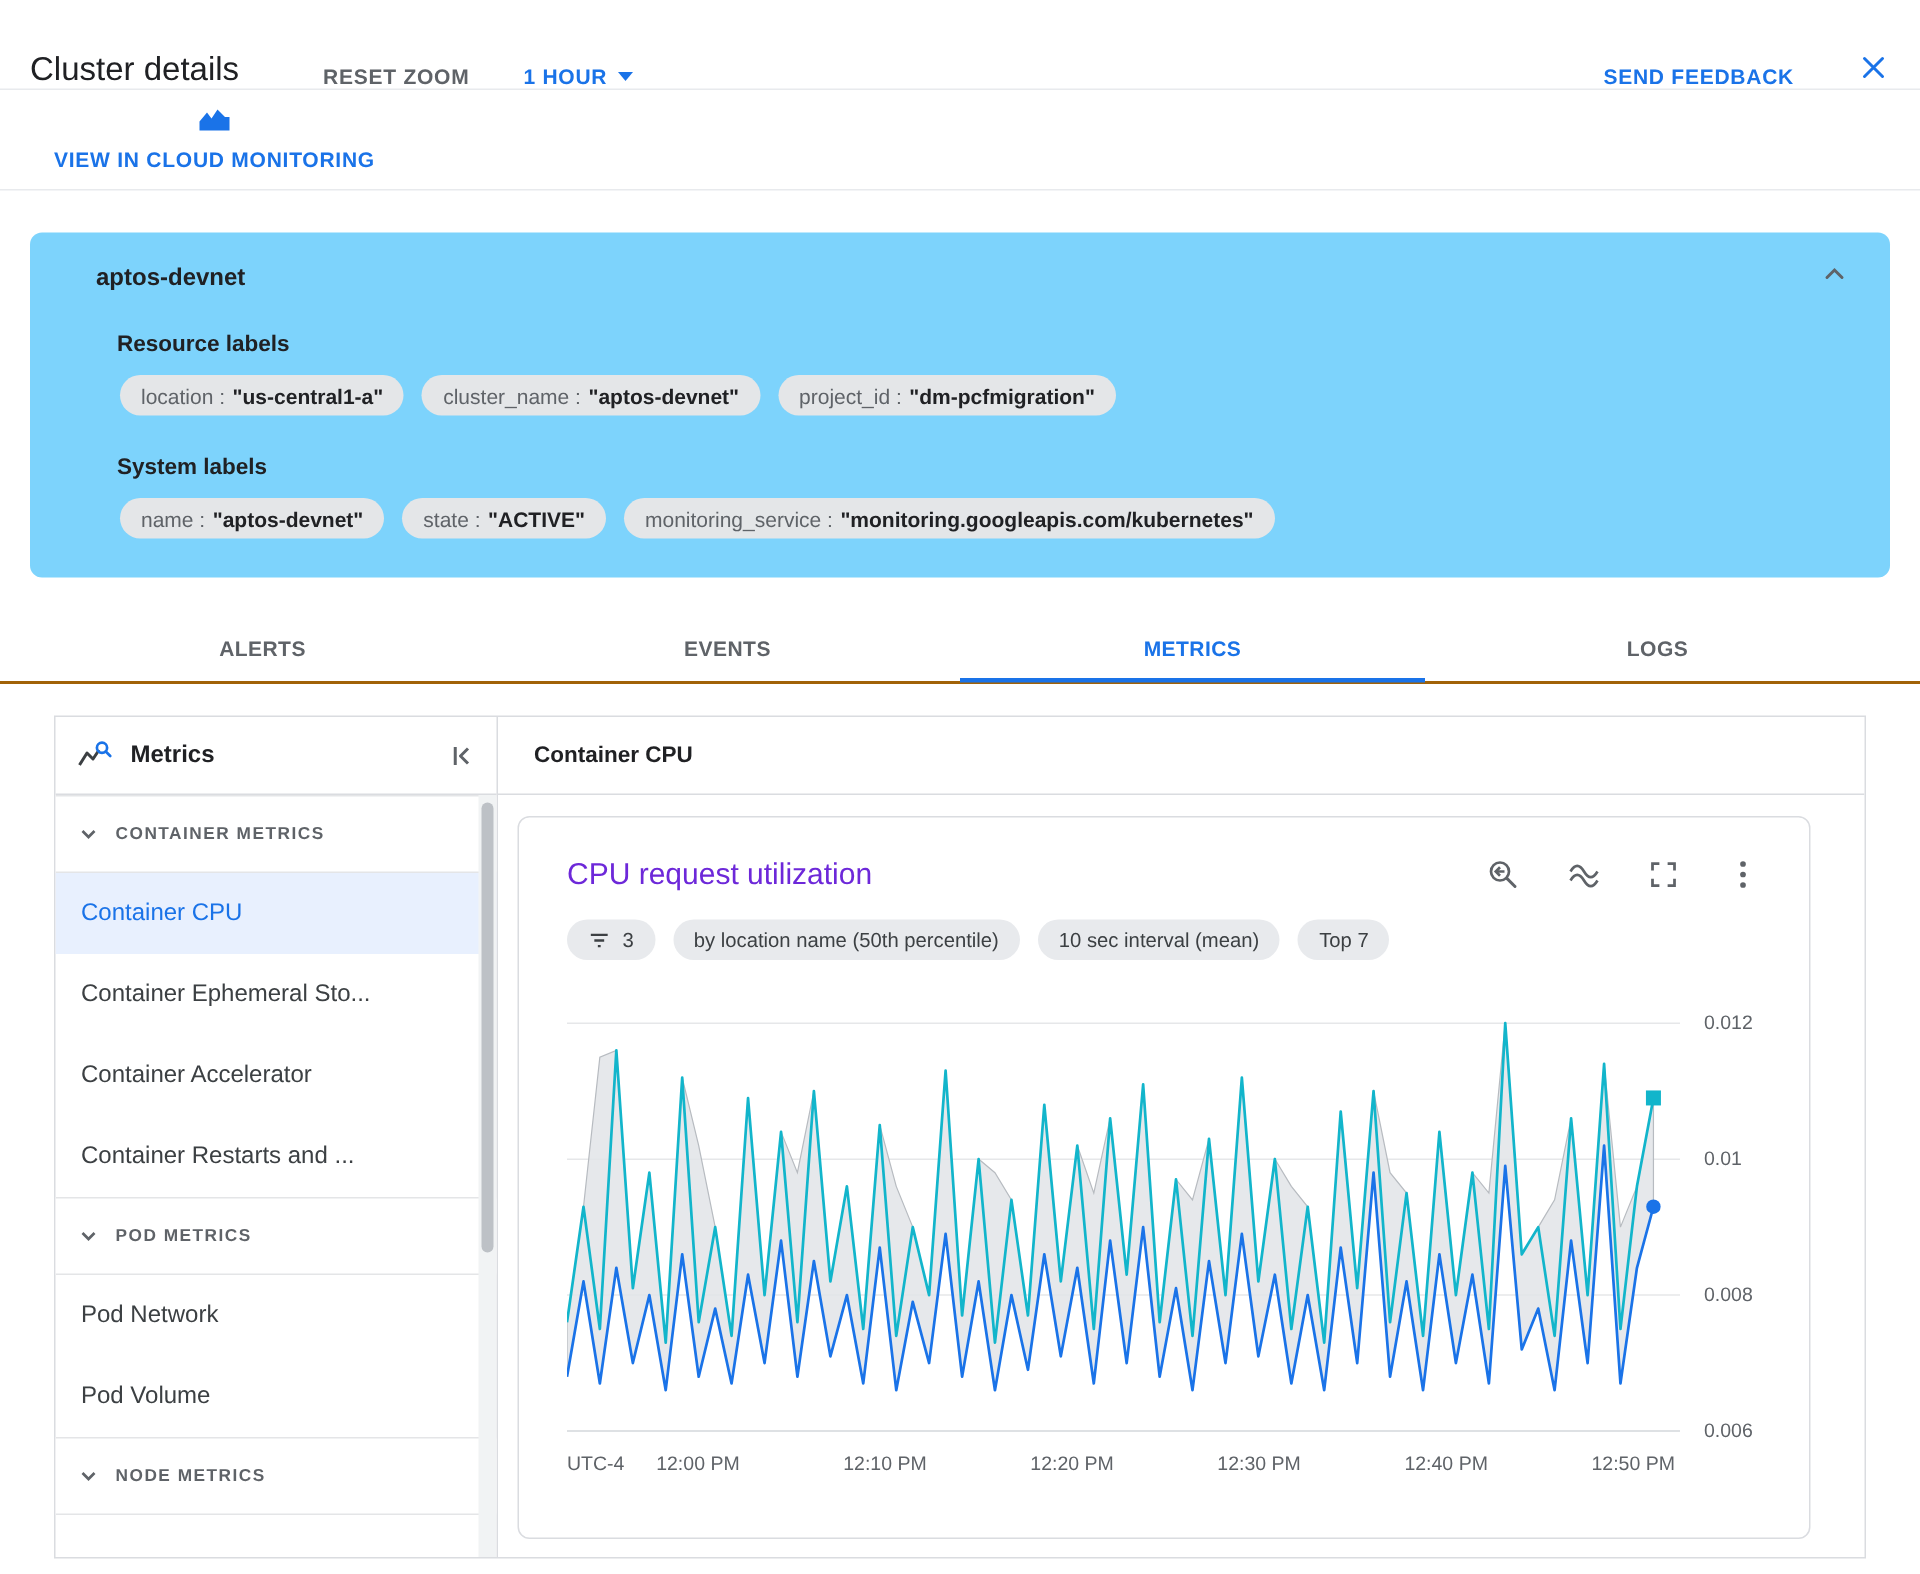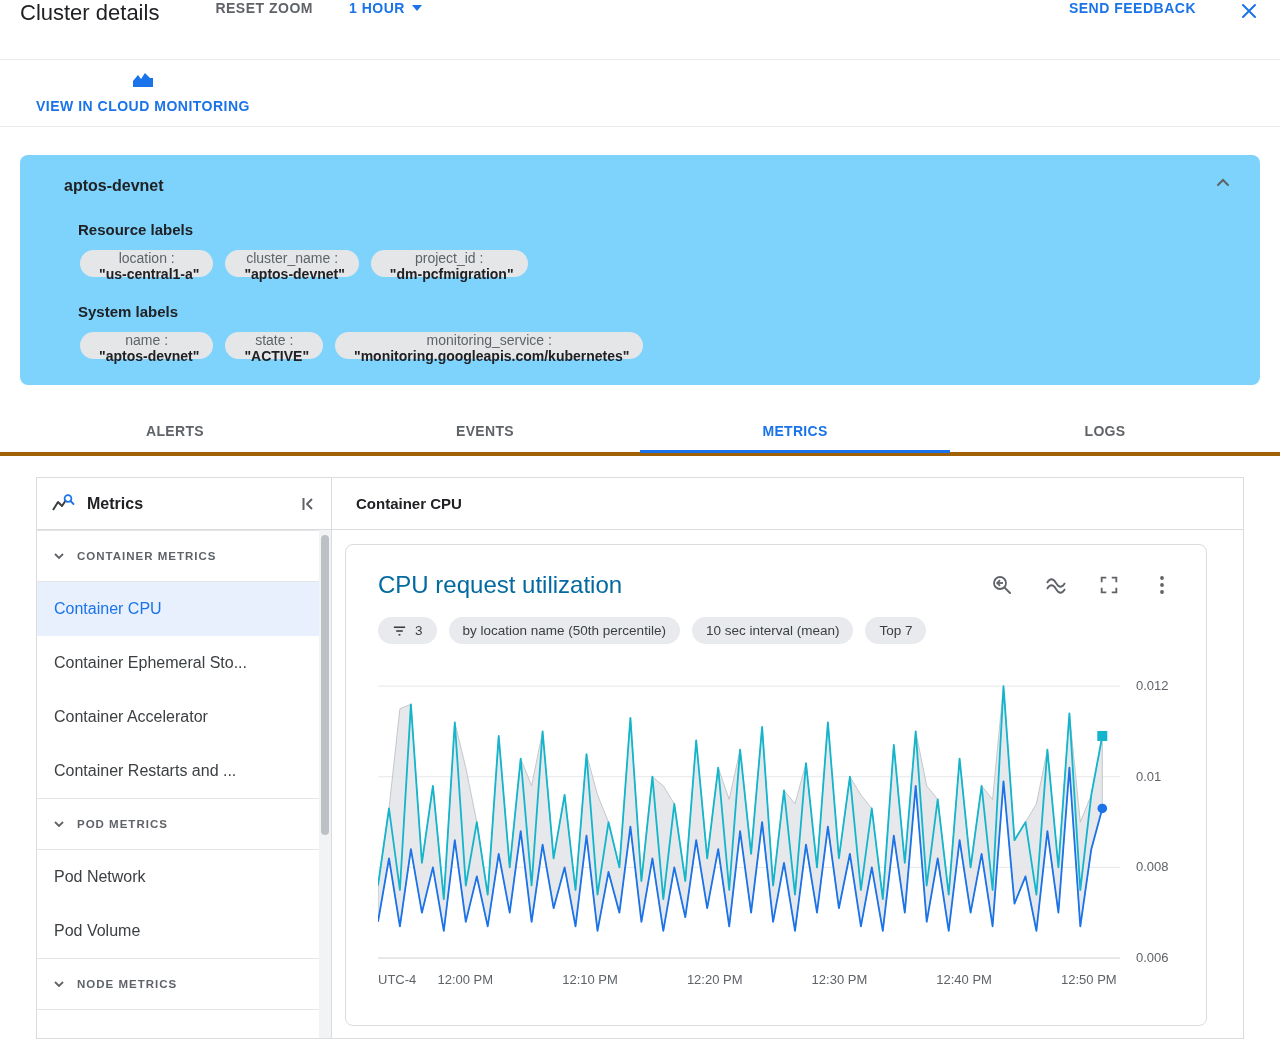--- a/index.html
+++ b/index.html
@@ -1,20 +1,20 @@
 <!DOCTYPE html>
 <html><head>
 <meta charset="utf-8">
 <style>
   * { box-sizing: border-box; }
   html,body { margin:0; padding:0; width:1280px; height:1049px; overflow:hidden;
     background:#fff; color:#202124; font-family:"Liberation Sans",sans-serif; }
 
   
-  .topbar { height:60px; display:flex; align-items:flex-start; padding:0 20px;
+  .topbar { height:60px; display:flex; align-items:flex-end; padding:0 20px;
     border-bottom:1px solid #e8eaed; }
   .page-title { font-size:22px; font-weight:400; color:#202124; }
   .txt-btn { background:none; border:none; cursor:pointer; font-family:inherit;
     font-size:14px; font-weight:700; letter-spacing:.5px; padding:0; }
   .reset-zoom { margin-left:56px; color:#5f6368; }
   .time-range { margin-left:36px; color:#1a73e8; display:flex; align-items:center; gap:7px; }
   .caret { width:0; height:0; border-left:5px solid transparent; border-right:5px solid transparent;
     border-top:6px solid #1a73e8; display:inline-block; }
   .send-feedback { margin-left:auto; color:#1a73e8; }
   .close-btn { margin-left:42px; background:none; border:none; cursor:pointer; padding:2px; }
@@ -26,26 +26,26 @@
     font-weight:700; letter-spacing:.5px; text-decoration:none; cursor:pointer;flex-direction:column; }
 
   
   .cluster-card { margin:28px 20px 0; background:#7dd3fc; border-radius:8px;
     padding:18px 24px 26px; position:relative; }
   .cluster-name { font-size:16px; font-weight:700; margin-left:20px; padding-top:4px; }
   .collapse-card { position:absolute; top:20px; right:22px; background:none; border:none; cursor:pointer; }
   .labels-title { font-size:15px; font-weight:700; margin:26px 0 12px 34px; }
   .chips-line { margin-left:36px; display:flex; gap:12px; }
   .kv-chip { display:inline-flex; align-items:center; background:#e4e6e8; border-radius:14px;
-    height:27px; padding:0 14px; font-size:14px; color:#5f6368; white-space:nowrap;flex-direction:column; }
+    height:27px; padding:0 14px; font-size:14px; color:#5f6368; white-space:nowrap; }
   .kv-chip b { color:#202124; font-weight:700; margin-left:5px; }
 
   
   .tabs { margin-top:25px; height:46px; display:flex; padding:0 20px;
-    border-bottom:4px solid #a16207; }
+    border-bottom:2px solid #a16207; }
   .tab { flex:1; display:flex; align-items:center; justify-content:center; cursor:pointer;
     font-size:14px; font-weight:700; letter-spacing:.3px; color:#5f6368; position:relative; }
   .tab.active { color:#1a73e8; }
   .tab.active::after { content:""; position:absolute; left:0; right:0; bottom:-1px; height:3px;
     background:#1a73e8; }
 
   
   .content-panel { margin:21px 36px 0; border:1px solid #dadce0; height:562px;
     display:flex; overflow:hidden; }
 
@@ -67,21 +67,21 @@
   .m-thumb { position:absolute; right:2px; top:5px; width:8px; height:300px;
     background:#bdc1c6; border-radius:4px; cursor:pointer; }
 
   
   .chart-area { flex:1; display:flex; flex-direction:column; min-width:0; }
   .c-head { height:52px; flex:none; border-bottom:1px solid #dadce0; display:flex;
     align-items:center; padding:0 24px; font-size:15px; font-weight:700; }
   .chart-card { margin:14px 36px 0 13px; border:1px solid #dadce0; border-radius:8px;
     padding:26px 32px; height:482px; }
   .card-title-row { display:flex; align-items:center; }
-  .chart-title { font-size:24px; font-weight:400; color:#0369a1; flex:1; }
+  .chart-title { font-size:20px; font-weight:400; color:#6d28d9; flex:1; }
   .toolbar { display:flex; align-items:center; gap:30px; }
   .chips-row { margin-top:18px; display:flex; gap:12px; }
   .g-chip { background:#e8eaed; border-radius:14px; height:27px; padding:0 14px;
     display:flex; align-items:center; gap:8px; font-size:13.5px; color:#3c4043; cursor:pointer; }
   .chart-wrap { margin-top:14px; }
   .axis-label { font-family:"Liberation Sans",sans-serif; font-size:13px; fill:#5f6368; }
 </style>
 </head>
 <body>
 

